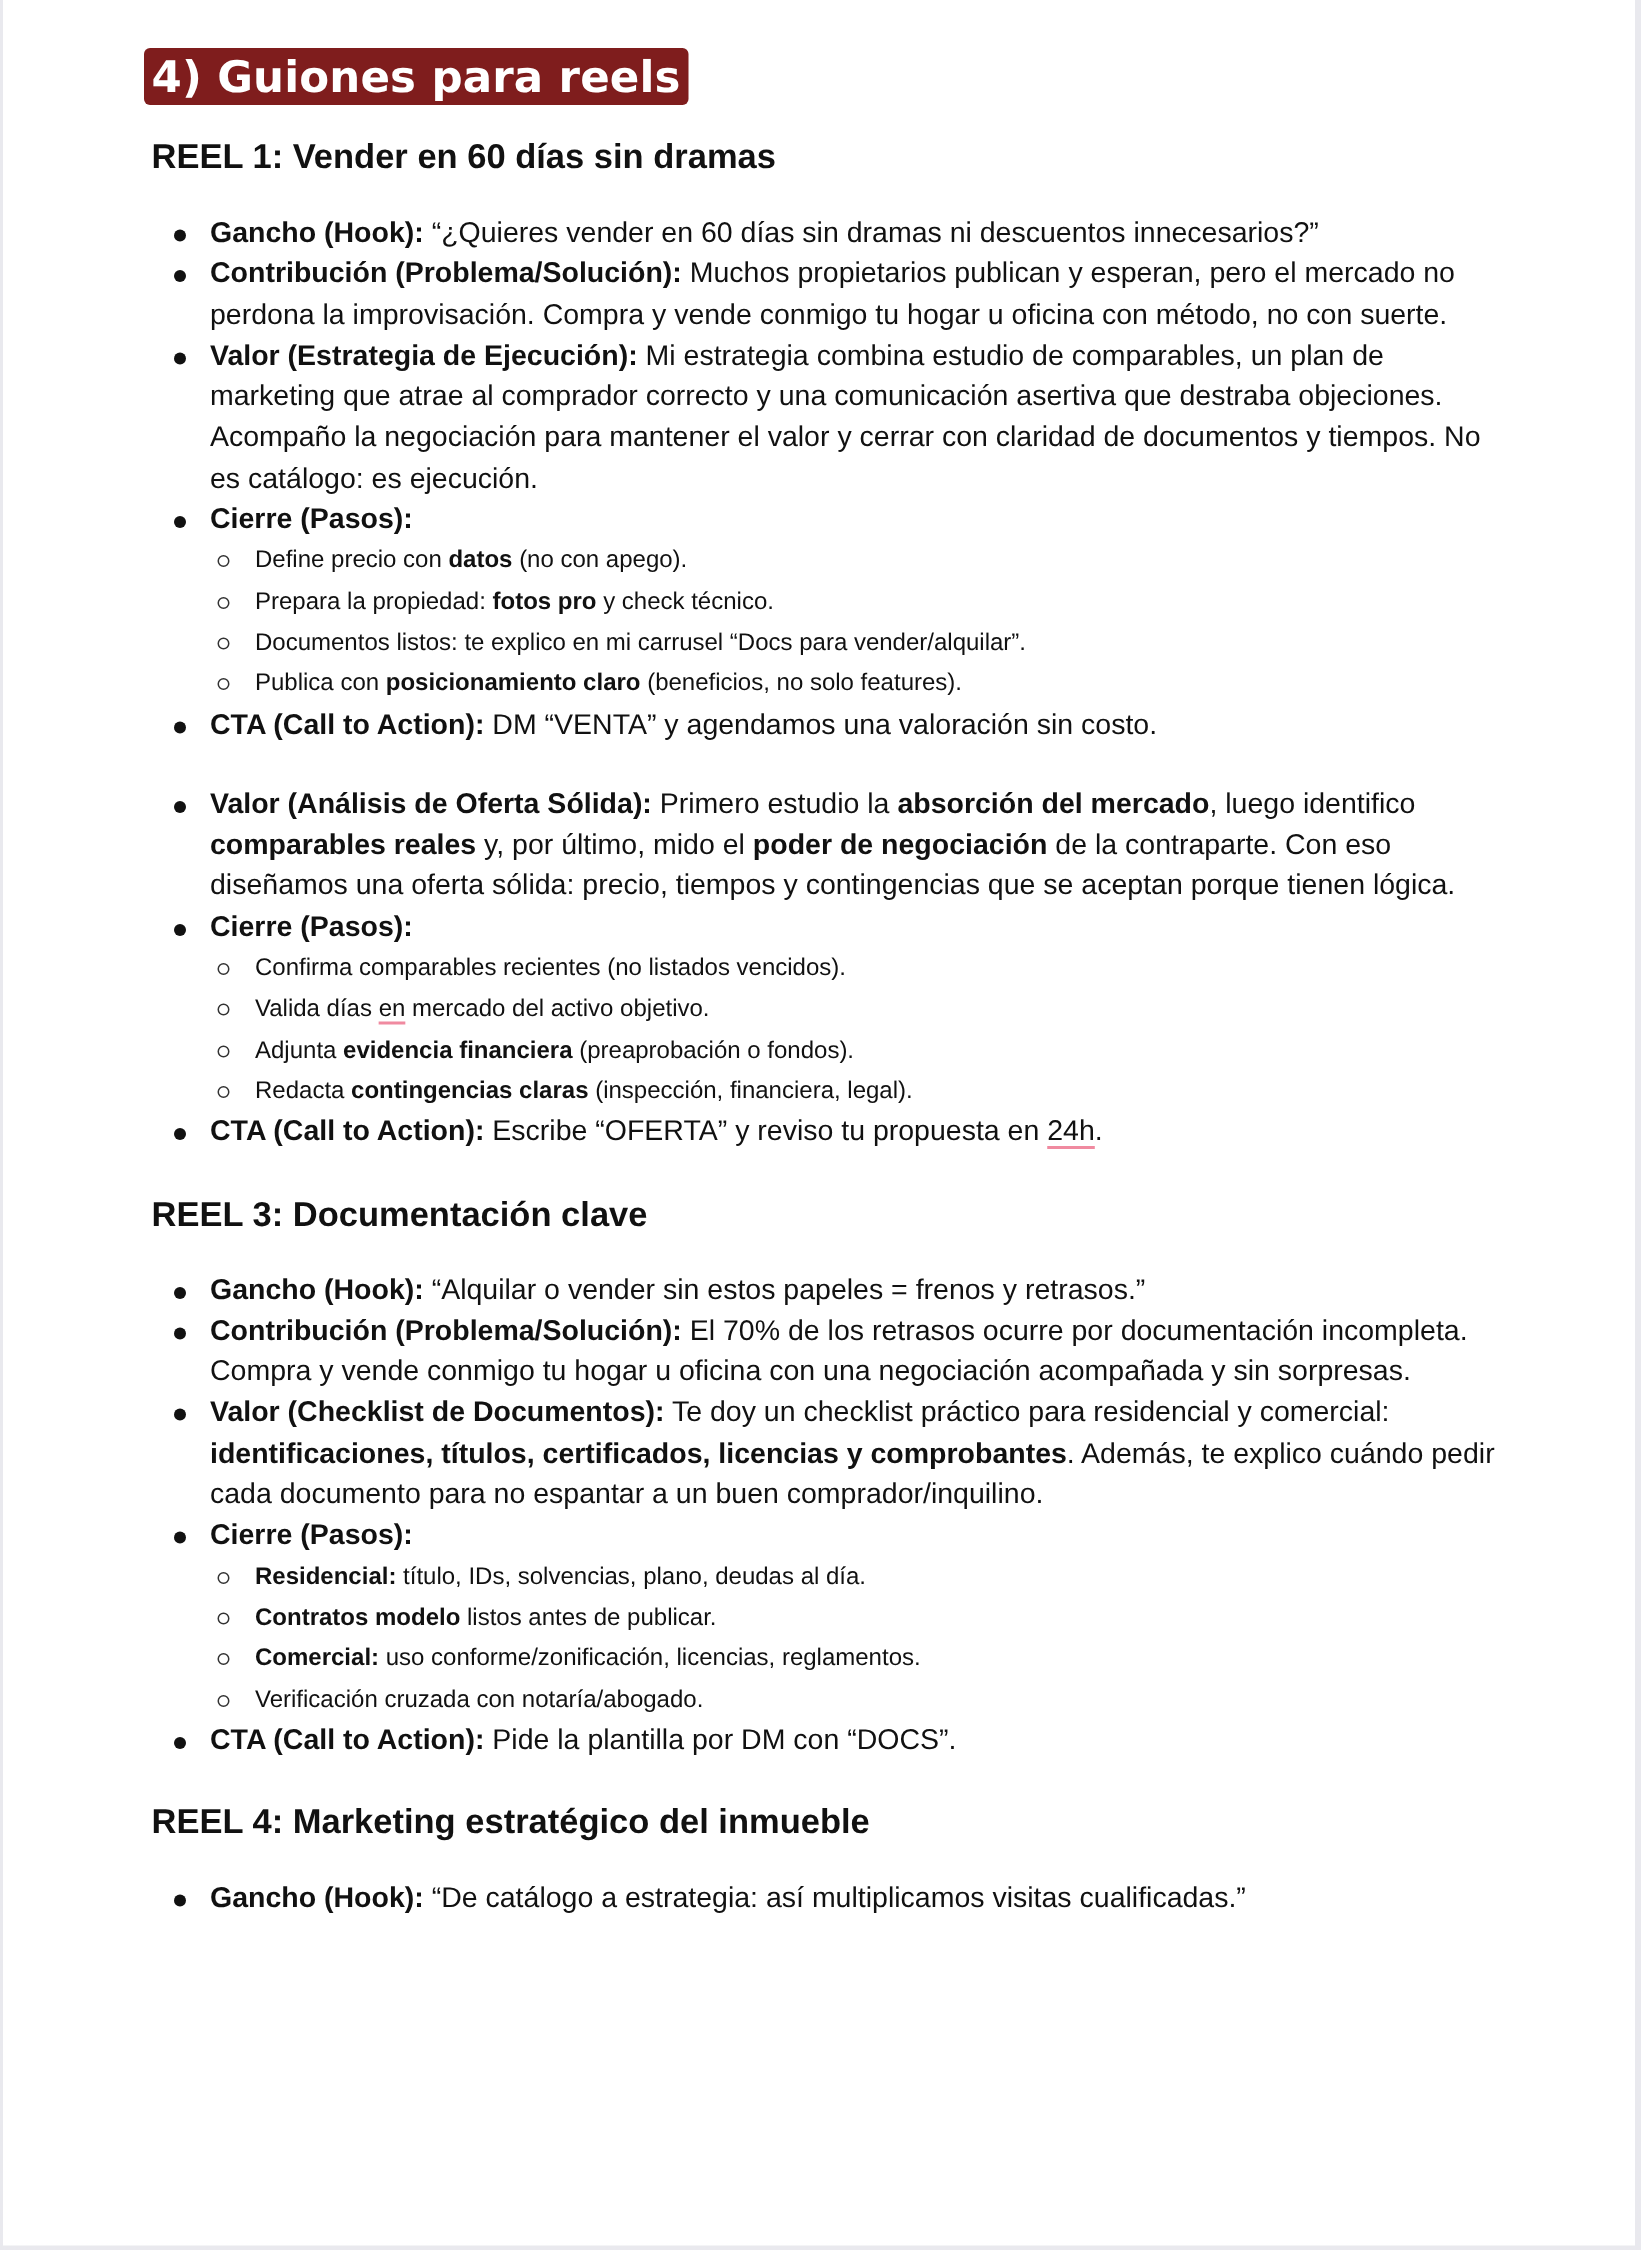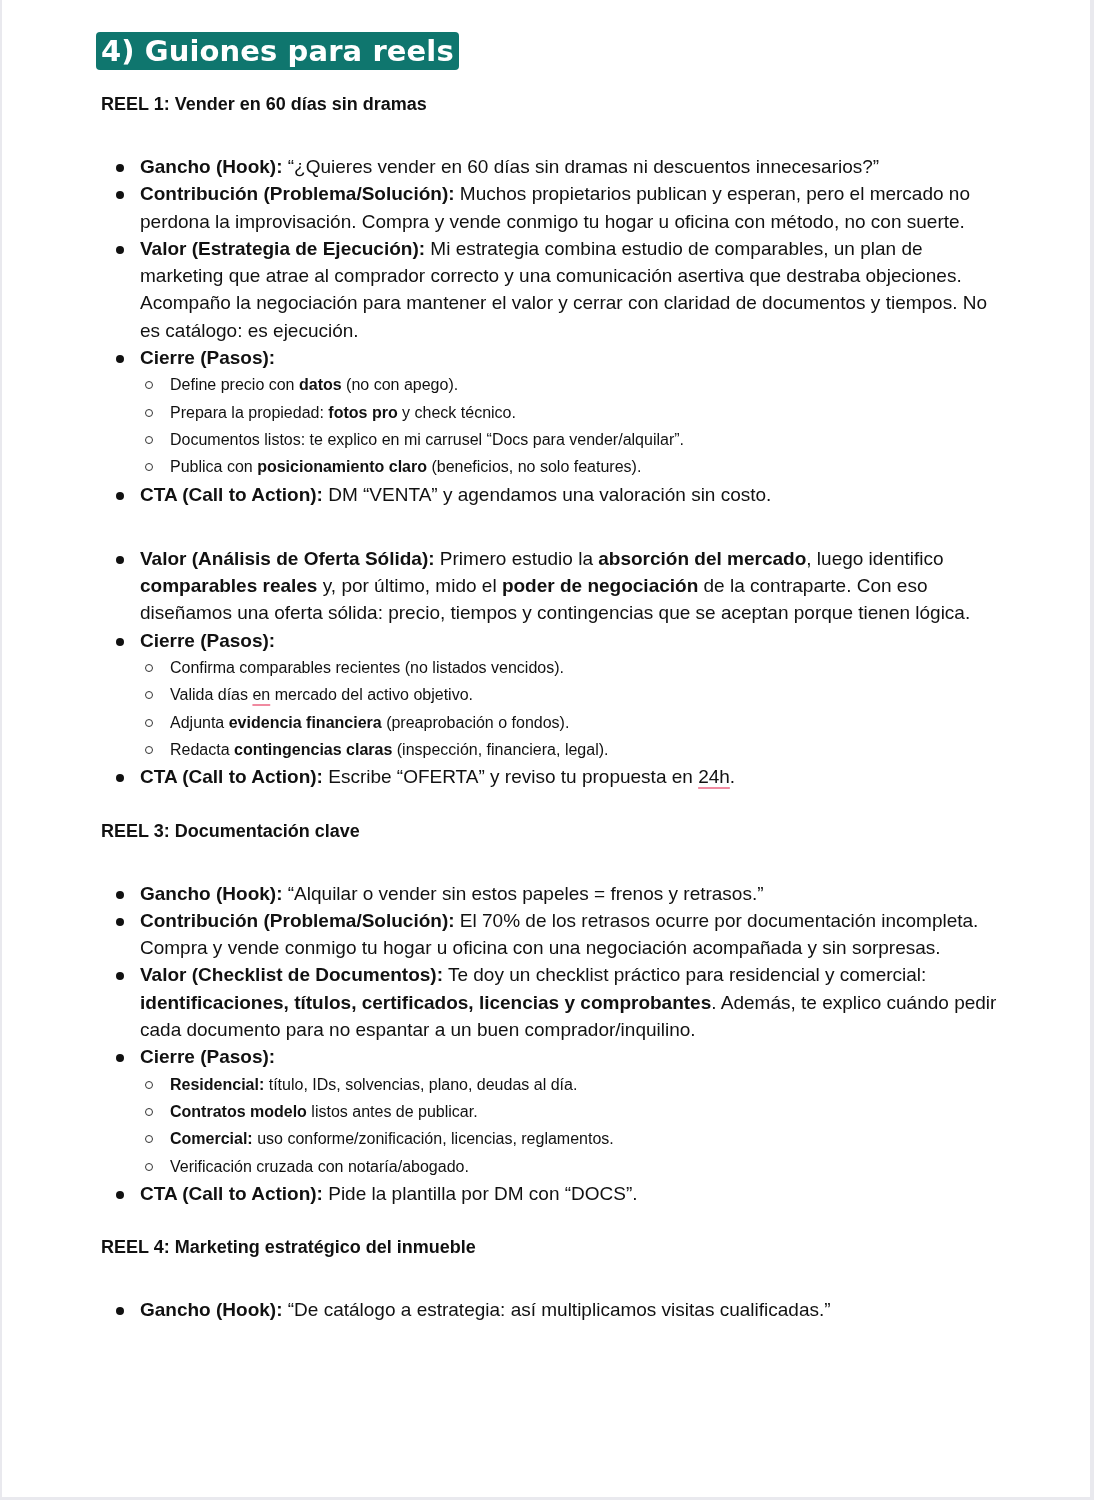--- a/index.html
+++ b/index.html
@@ -27,43 +27,43 @@
     pointer-events: none;
   }
   .content {
     position: absolute;
     left: 101px;
     top: 32px;
     width: 900px;
   }
   .section-heading {
     display: inline-block;
-    background: #0f766e;
+    background: #7f1d1d;
     color: #ffffff;
     font-family: "DejaVu Sans", sans-serif;
     font-weight: bold;
     font-size: 29px;
     line-height: 38px;
     padding: 0 5px;
     margin-left: -5px;
     border-radius: 4px;
     letter-spacing: 0.1px;
   }
   .reel-title {
     font-weight: bold;
-    font-size: 18px;
+    font-size: 23px;
     line-height: 24px;
     margin: 0;
   }
   .reel { margin: 0; }
   .reel-1-title { margin-top: 22px; }
   .reel-title.next { margin-top: 28px; }
   ul.points {
     list-style: none;
-    margin: 37px 0 0 0;
+    margin: 26px 0 0 0;
     padding: 0;
   }
   ul.points > li {
     position: relative;
     padding-left: 39px;
     font-size: 19px;
     line-height: 27.3px;
   }
   ul.points > li::before {
     content: "";

